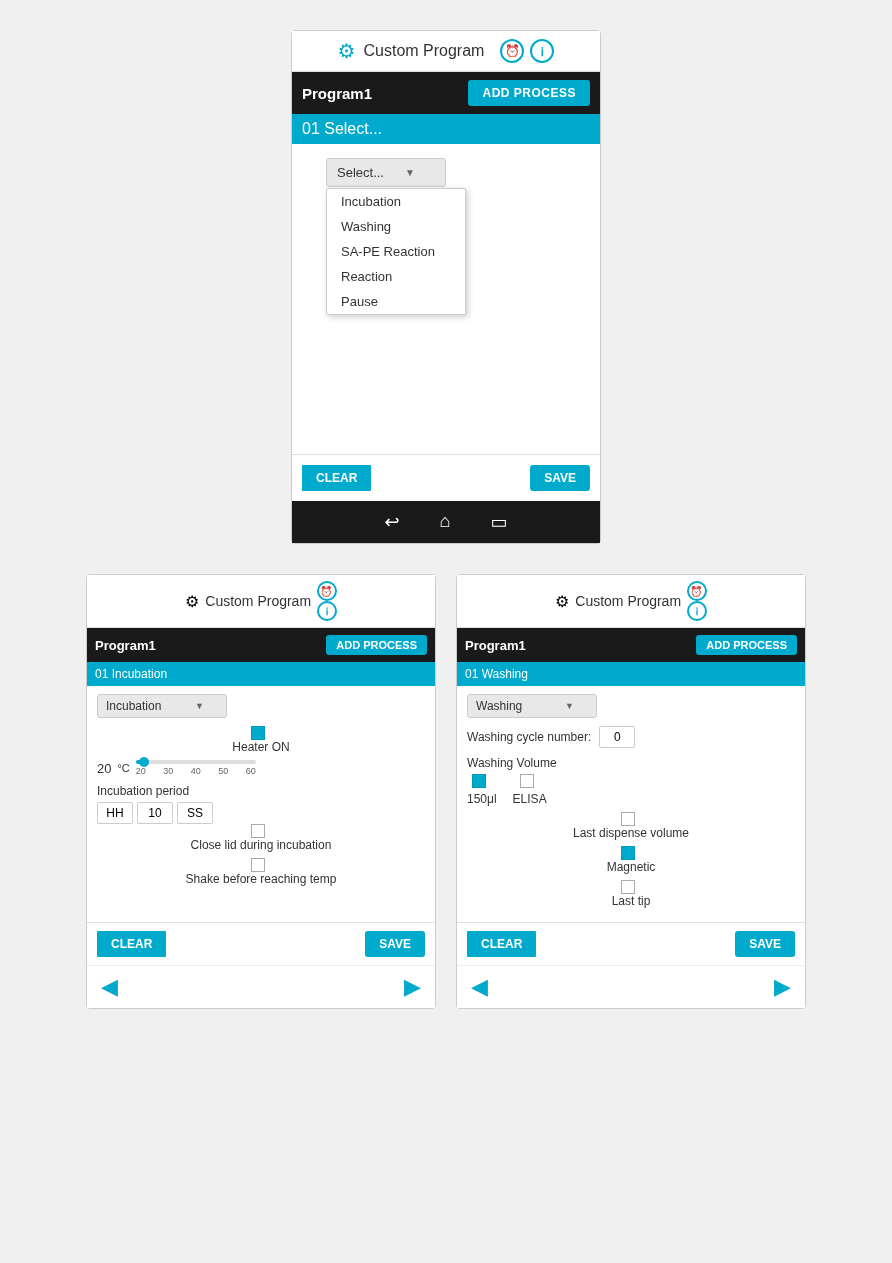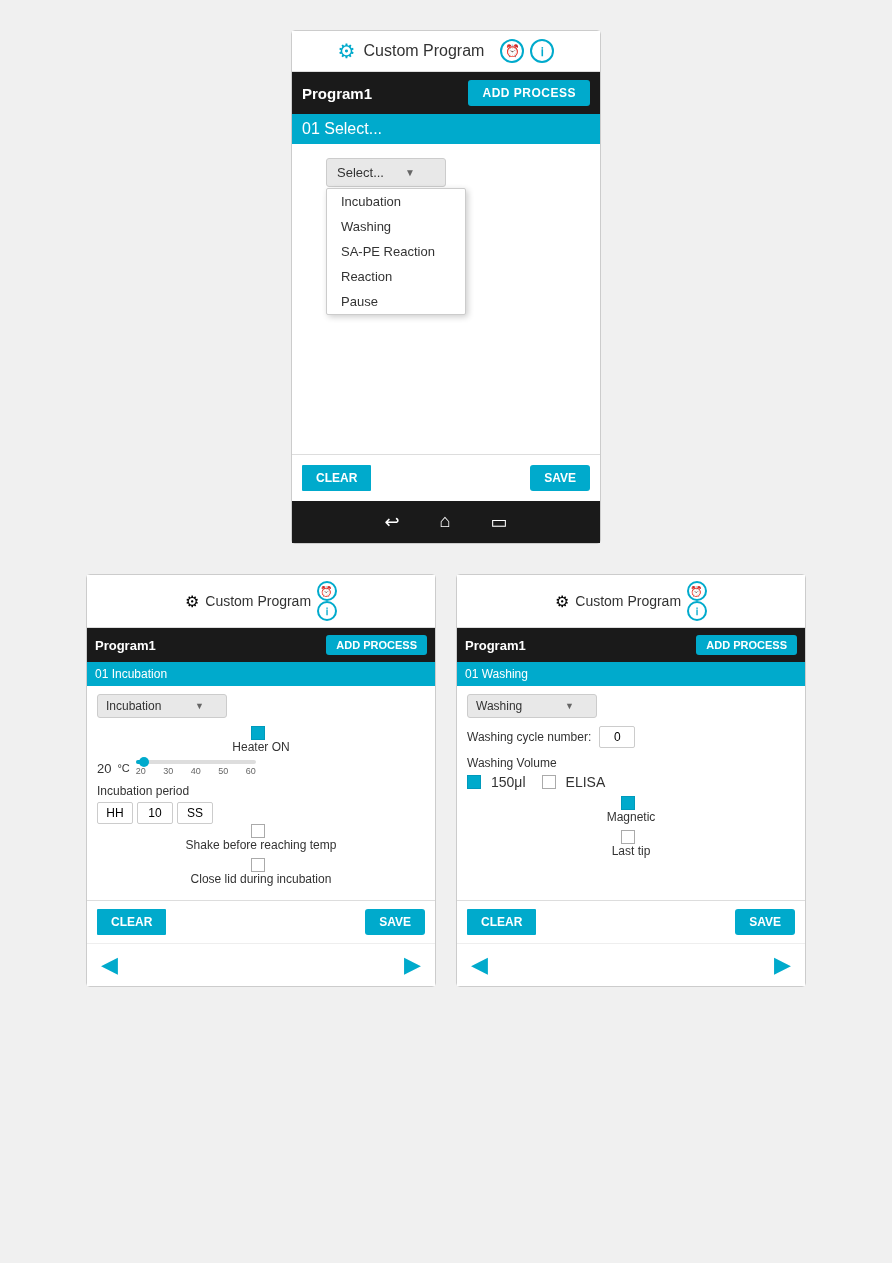--- a/index.html
+++ b/index.html
@@ -418,22 +418,23 @@
     .volume-row {
       display: flex;
       gap: 16px;
       margin-bottom: 6px;
     }
 
     .volume-option {
       display: flex;
       align-items: center;
       gap: 4px;
-      font-size: 14px;
-      color: #333;
+      font-size: 12px;
+      color: #333;
+      flex-direction: column;
     }
 
     .sub-footer {
       padding: 8px 10px;
       display: flex;
       justify-content: space-between;
       align-items: center;
       border-top: 1px solid #ddd;
     }
 
@@ -562,26 +563,26 @@
 
         <div class="incubation-period-label">Incubation period</div>
         <div class="period-inputs">
           <input class="period-input" value="HH" readonly="" style="">
           <input class="period-input active-input" value="10" readonly="" style="">
           <input class="period-input" value="SS" readonly="" style="">
         </div>
 
         <div class="option-row">
           <div class="checkbox-empty"></div>
-          <span>Shake before reaching temp</span>
+          <span>Close lid during incubation</span>
         </div>
 
         <div class="option-row">
           <div class="checkbox-empty"></div>
-          <span>Close lid during incubation</span>
+          <span>Shake before reaching temp</span>
         </div>
       </div>
 
       <div class="sub-footer">
         <button class="clear-btn">CLEAR</button>
         <button class="save-btn">SAVE</button>
       </div>
 
       <div class="sub-nav-bar">
         <span class="nav-arrow">◀</span>
@@ -629,20 +630,24 @@
           <div class="volume-option">
             <div class="checkbox-blue"></div>
             <span>150μl</span>
           </div>
           <div class="volume-option">
             <div class="checkbox-empty"></div>
             <span>ELISA</span>
           </div>
         </div>
 
+        <div class="option-row">
+          <div class="checkbox-empty"></div>
+          <span>Last dispense volume</span>
+        </div>
 
         <div class="option-row">
           <div class="checkbox-blue"></div>
           <span>Magnetic</span>
         </div>
 
         <div class="option-row">
           <div class="checkbox-empty"></div>
           <span>Last tip</span>
         </div>

